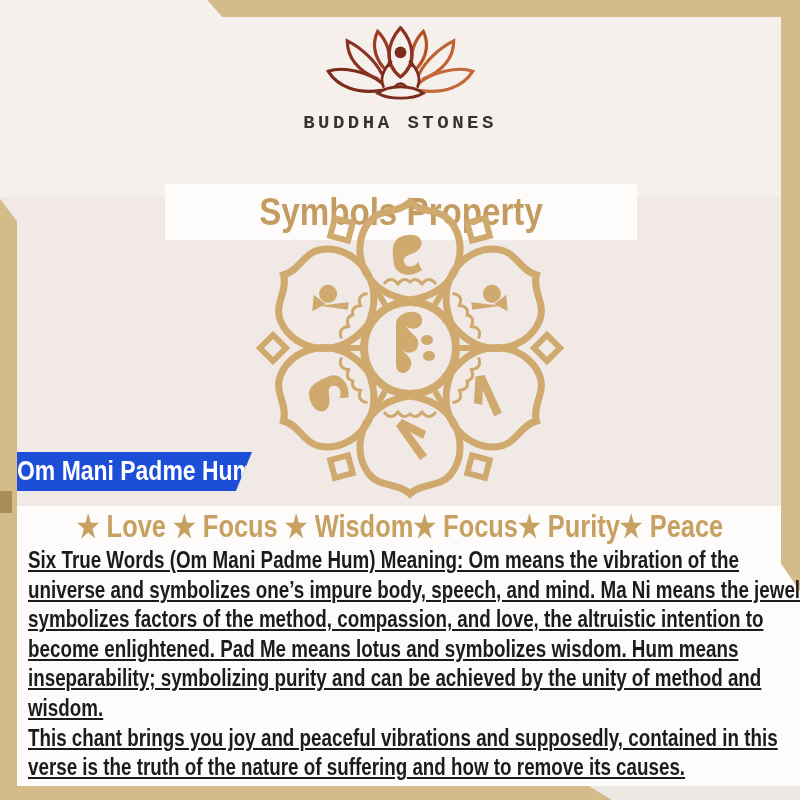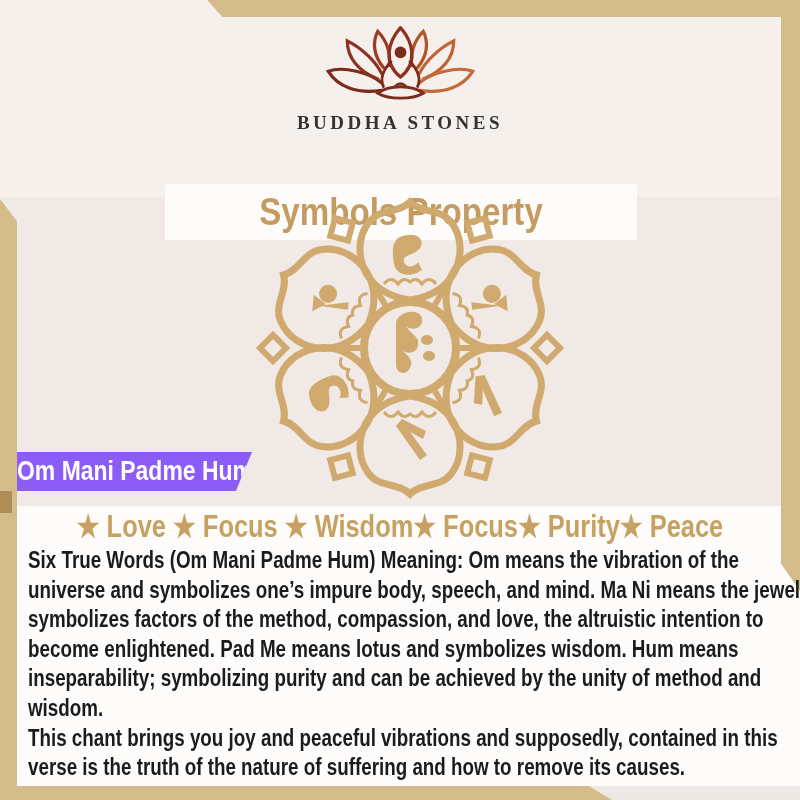--- a/index.html
+++ b/index.html
@@ -21,39 +21,39 @@
       clip-path:polygon(0 0,100% 0,100% 100%,0 95.4%);}
   .ribbon-left{left:0;top:199px;width:17px;height:601px;
       clip-path:polygon(0 0,100% 3.7%,100% 100%,0 100%);}
   .ribbon-bottom{left:0;top:786px;width:612px;height:14px;
       clip-path:polygon(0 0,96.2% 0,100% 100%,0 100%);}
   .ribbon-fold{left:0;top:491px;width:12px;height:22px;background:#ab8d55;}
 
   
   .logo-box{left:308px;top:20px;width:185px;height:95px;}
   .brand-name{left:0;top:112px;width:800px;text-align:center;
-      font-family:Liberation Serif, serif;font-size:19px;letter-spacing:3.5px;
+      font-family:Liberation Mono, monospace;font-size:19px;letter-spacing:3.5px;
       color:#363230;font-weight:600;}
   .title-banner{left:165px;top:140px;width:472px;height:56px;background:#fdfcfa;margin-top:44px;}
   .page-title{width:100%;line-height:56px;text-align:center;font-weight:700;
       font-size:39px;color:#c49b60;transform:scaleX(0.85);transform-origin:center;}
 
   
   .emblem-box{left:250px;top:188px;width:320px;height:320px;}
 
   
-  .om-banner{left:0;top:452px;width:252px;height:39px;background:#8b5cf6;
+  .om-banner{left:0;top:452px;width:252px;height:39px;background:#1d4ed8;
       clip-path:polygon(0 0,100% 0,93.6% 100%,0 100%);}
   .om-label{padding-left:20px;line-height:38px;font-weight:700;font-size:27px;
       color:#ffffff;white-space:nowrap;transform:scaleX(0.85);transform-origin:left center;}
 
   
   .qualities{left:0;top:507px;width:800px;height:40px;line-height:40px;text-align:center;
       font-weight:700;font-size:31px;color:#c6a161;transform:scaleX(0.82);transform-origin:center;}
-  .body-text{left:28px;top:546px;width:772px;color:#1b1b1b;}
+  .body-text{left:28px;top:546px;width:772px;color:#1b1b1b;text-decoration:underline;}
   .body-line{white-space:nowrap;font-weight:700;font-size:23.5px;line-height:29.6px;
       transform:scaleX(0.8);transform-origin:left center;}
 </style>
 </head>
 <body>
 
 <div class="abs band-top"></div>
 <div class="abs band-mid"></div>
 <div class="abs panel-white"></div>
 <div class="abs strip-bottom"></div>

